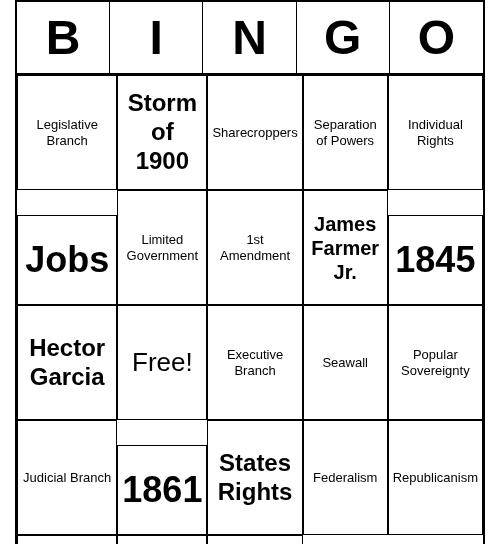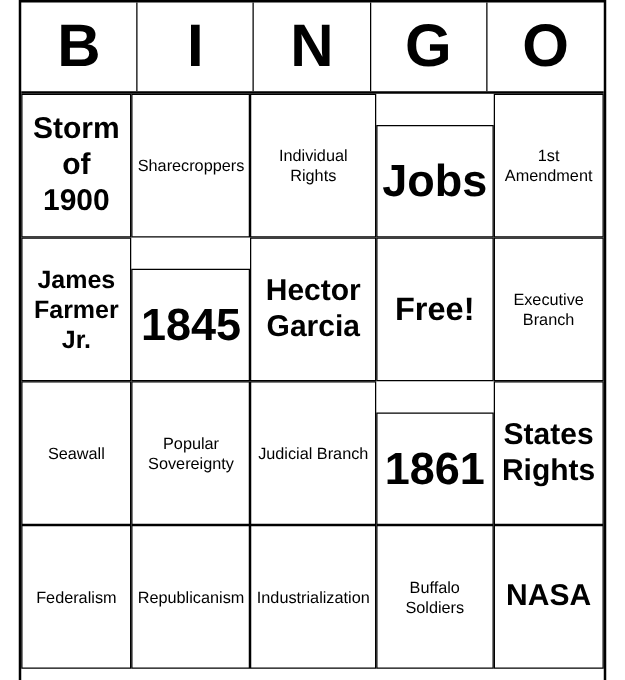--- a/index.html
+++ b/index.html
@@ -51,43 +51,46 @@
       font-size: 24px;
       font-weight: bold;
     }
     .bingo-cell.xlarge-text {
       font-size: 36px;
       font-weight: bold;
       margin-top: 25px;
     }
     .bingo-cell.free {
       font-size: 26px;
-      font-weight: bold;
+      font-weight: normal;
     }
     .bingo-cell.medium-text {
       font-size: 20px;
       font-weight: bold;
     }
   </style>
 </head>
 <body>
 
 <div class="bingo-card">
   <div class="bingo-header">
   <div class="bingo-letter">B</div>
       <div class="bingo-letter">I</div>
       <div class="bingo-letter">N</div>
       <div class="bingo-letter">G</div>
       <div class="bingo-letter">O</div>
     </div>
   <div class="bingo-grid">
+      <div class="bingo-cell">Legislative Branch</div>
       <div class="bingo-cell large-text">Storm of 1900</div>
       <div class="bingo-cell">Sharecroppers</div>
+      <div class="bingo-cell">Separation of Powers</div>
       <div class="bingo-cell">Individual Rights</div>
       <div class="bingo-cell xlarge-text">Jobs</div>
+      <div class="bingo-cell">Limited Government</div>
       <div class="bingo-cell">1st Amendment</div>
       <div class="bingo-cell medium-text">James Farmer Jr.</div>
       <div class="bingo-cell xlarge-text">1845</div>
       <div class="bingo-cell large-text">Hector Garcia</div>
       <div class="bingo-cell free">Free!</div>
       <div class="bingo-cell">Executive Branch</div>
       <div class="bingo-cell">Seawall</div>
       <div class="bingo-cell">Popular Sovereignty</div>
       <div class="bingo-cell">Judicial Branch</div>
       <div class="bingo-cell xlarge-text">1861</div>

